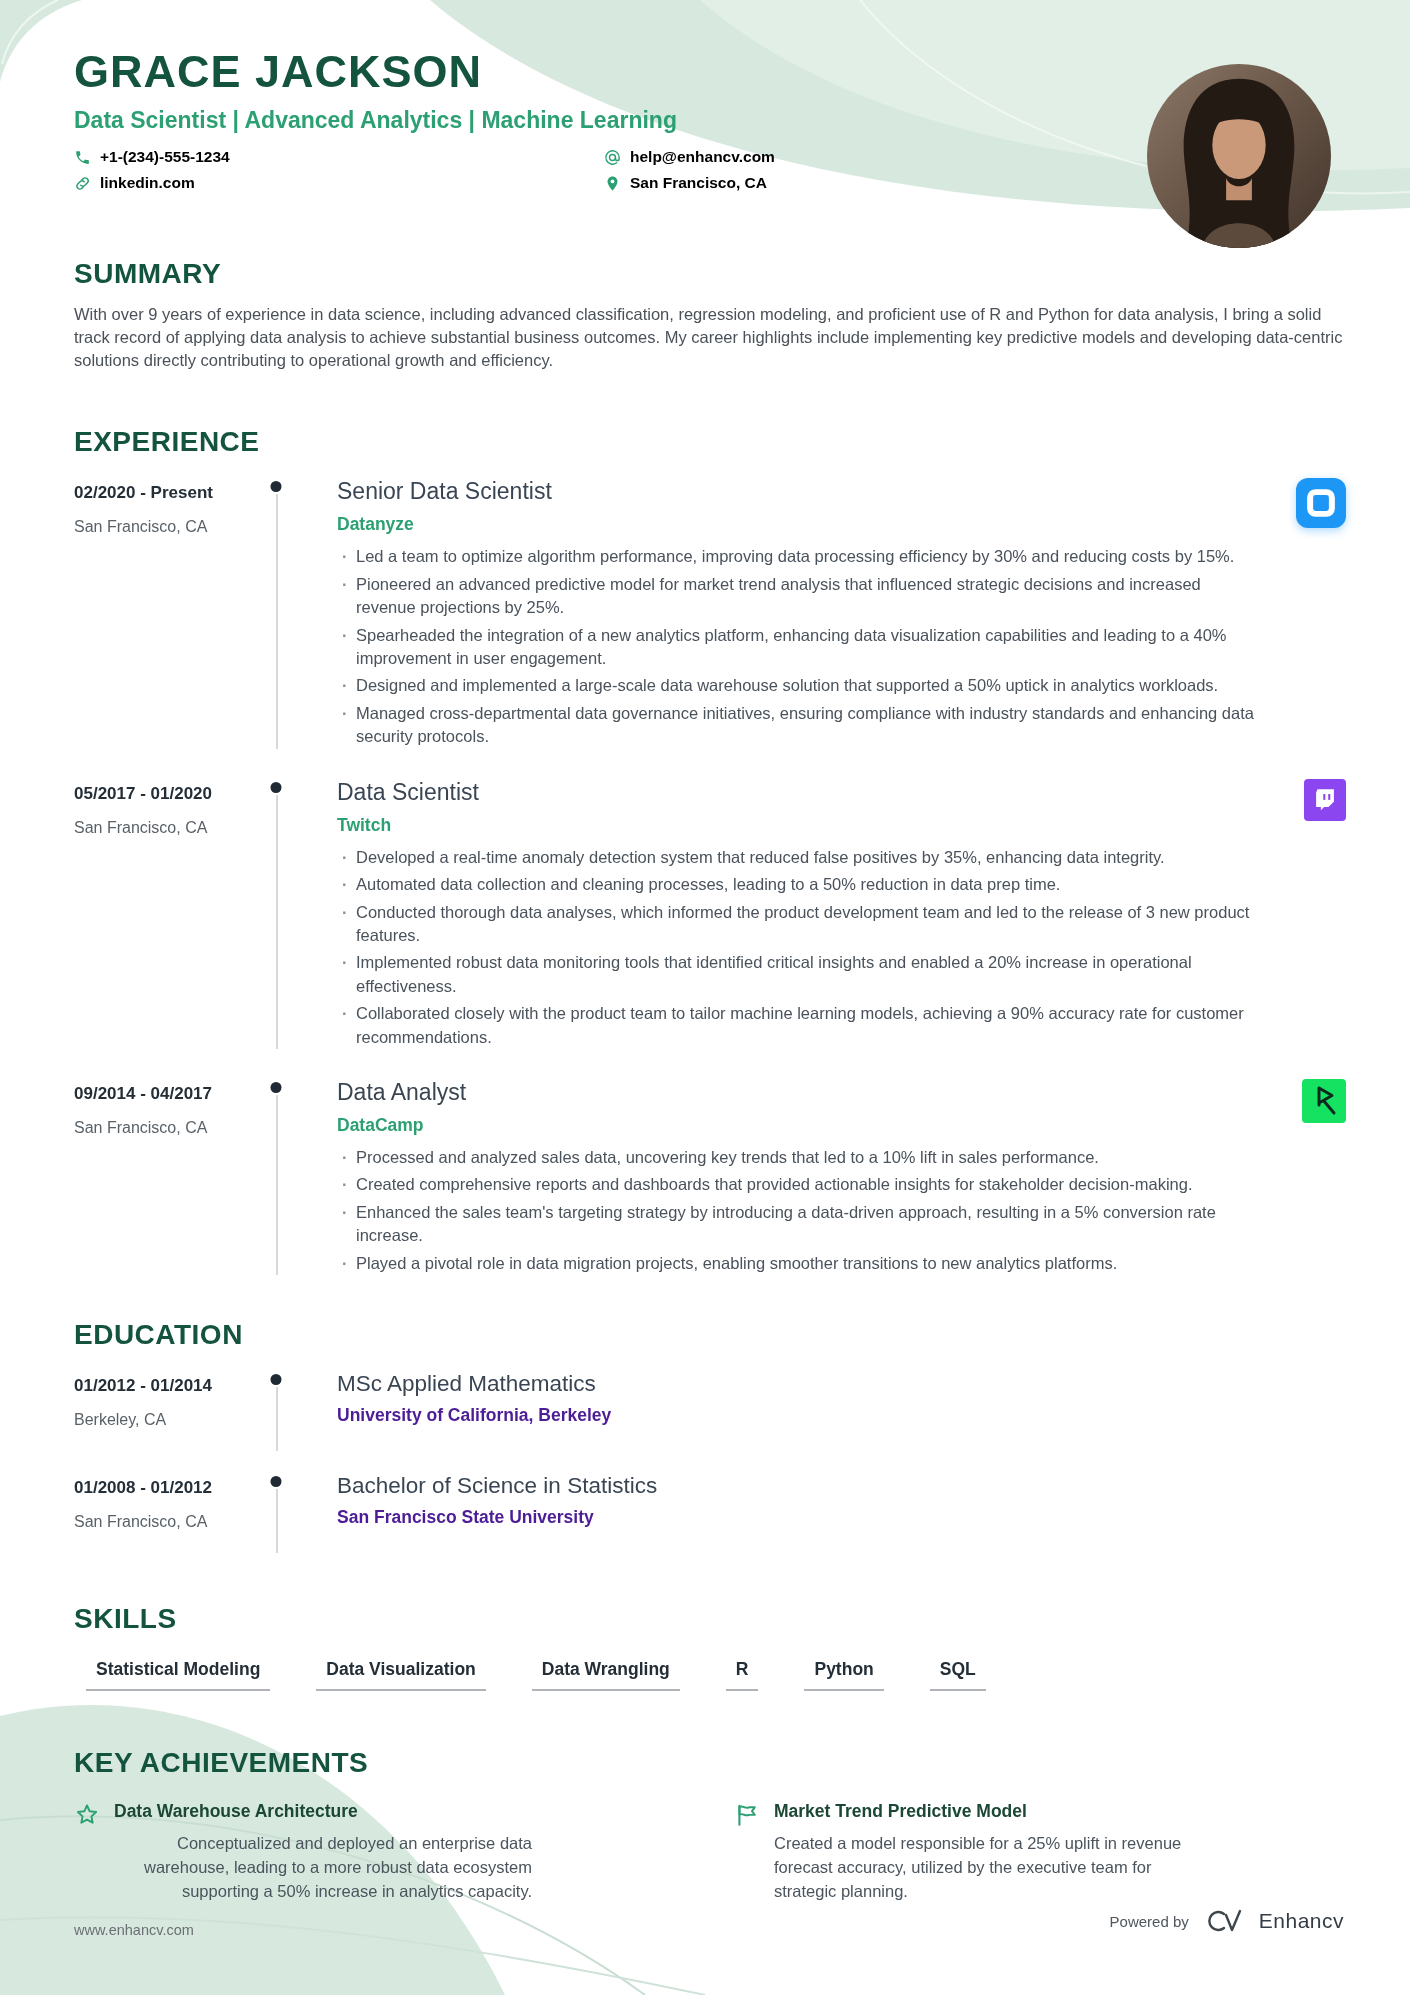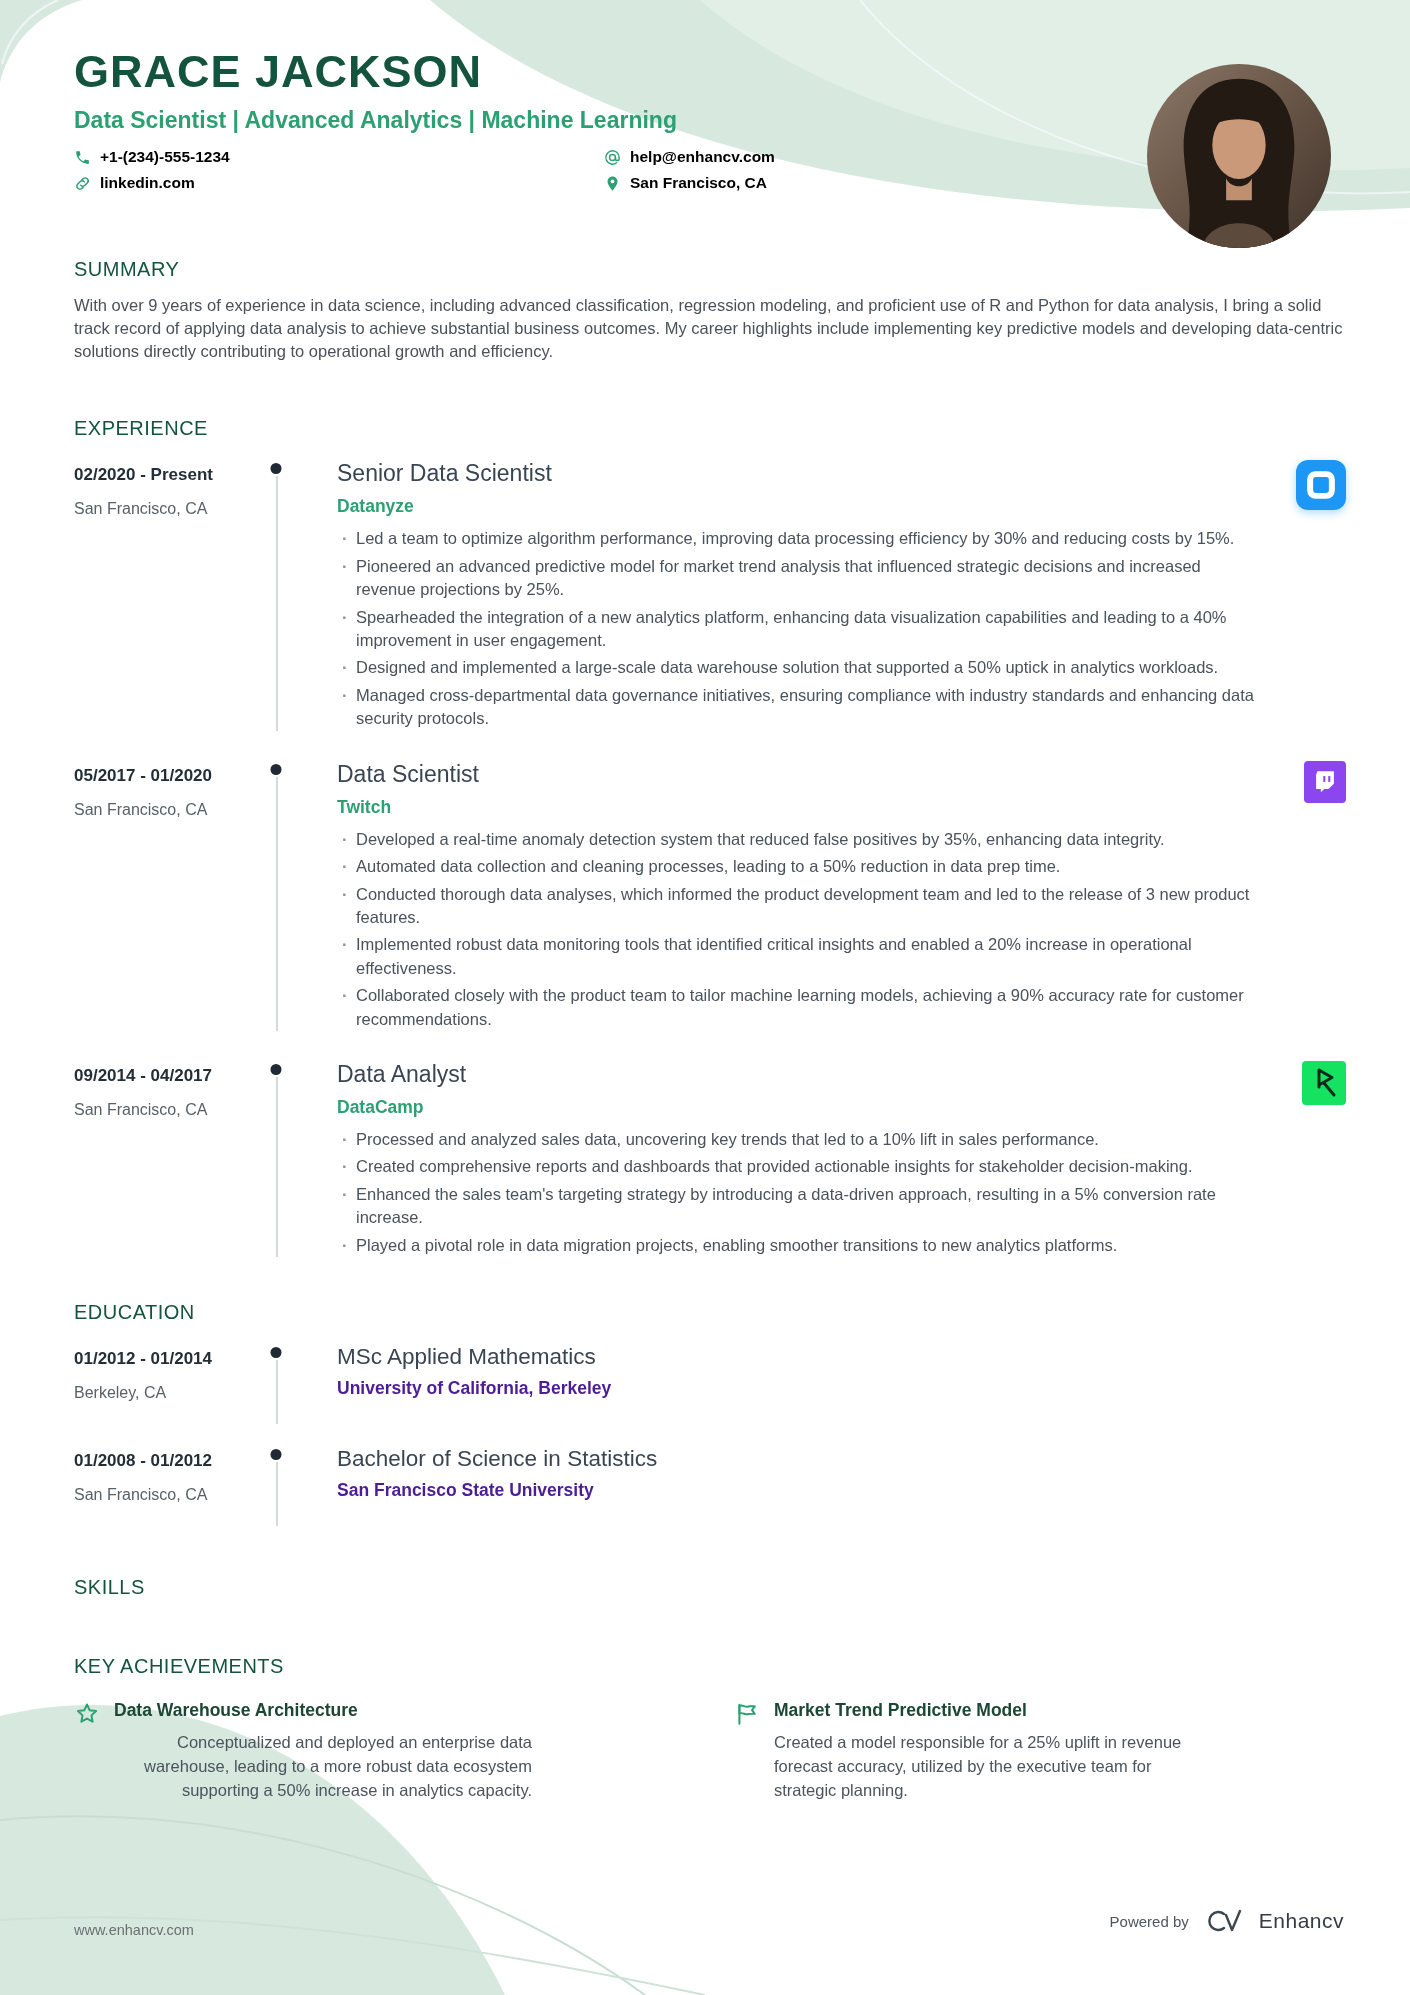--- a/index.html
+++ b/index.html
@@ -12,21 +12,21 @@
   .name { font-size:45px; font-weight:800; letter-spacing:1px; color:#14543f; }
   .title-line { margin-top:9px; font-size:23px; font-weight:700; color:#2ca072; }
   .contact-grid { margin-top:14px; display:grid; grid-template-columns:530px auto; row-gap:8px; width:900px; }
   .contact-item { display:flex; align-items:center; gap:9px; font-size:15.5px; font-weight:700; color:#000000; }
   .contact-item svg { flex:0 0 auto; }
   .avatar { position:absolute; left:1147px; top:64px; width:184px; height:184px; border-radius:50%;
             overflow:hidden; background:linear-gradient(135deg,#8d7867 0%,#6e5b4c 40%,#41332a 100%); z-index:2; }
   .avatar svg { width:100%; height:100%; display:block; }
 
   
-  .sec-head { font-size:20px; font-weight:400; letter-spacing:.5px; color:#14543f; }
+  .sec-head { font-size:28px; font-weight:700; letter-spacing:.5px; color:#14543f; }
 
   .summary-text { margin-top:13px; max-width:1270px; font-size:16.5px; line-height:1.4; color:#4a5158; }
 
   
   .entries { margin-top:20px; }
   .entry { display:grid; grid-template-columns:180px 44px 1fr; margin-bottom:26px; }
   .e-dates { font-size:17px; font-weight:700; color:#242e37; padding-top:5px; }
   .e-loc { margin-top:15px; font-size:16px; color:#596168; }
   .e-rail { position:relative; }
   .e-rail .line { position:absolute; left:50%; top:16px; bottom:4px; width:2px; background:#d6d9db; }
@@ -261,20 +261,28 @@
             <div class="edu-degree">Bachelor of Science in Statistics</div>
             <div class="edu-school">San Francisco State University</div>
           </div>
         </div>
 
       </div>
     </div>
 
     <div class="mt-skills">
       <div class="sec-head">SKILLS</div>
+      <div class="skills-row">
+        <span class="skill">Statistical Modeling</span>
+        <span class="skill">Data Visualization</span>
+        <span class="skill">Data Wrangling</span>
+        <span class="skill">R</span>
+        <span class="skill">Python</span>
+        <span class="skill">SQL</span>
+      </div>
     </div>
 
     <div class="mt-ach">
       <div class="sec-head">KEY ACHIEVEMENTS</div>
       <div class="ach-grid">
 
         <div class="ach">
           <svg width="26" height="26" viewBox="0 0 24 24">
             <path d="M12,3.2 L14.5,8.6 L20.4,9.3 L16.1,13.3 L17.2,19.1 L12,16.2 L6.8,19.1 L7.9,13.3 L3.6,9.3 L9.5,8.6 Z" fill="none" stroke="#2ca072" stroke-width="1.8" stroke-linejoin="round"></path>
           </svg>

